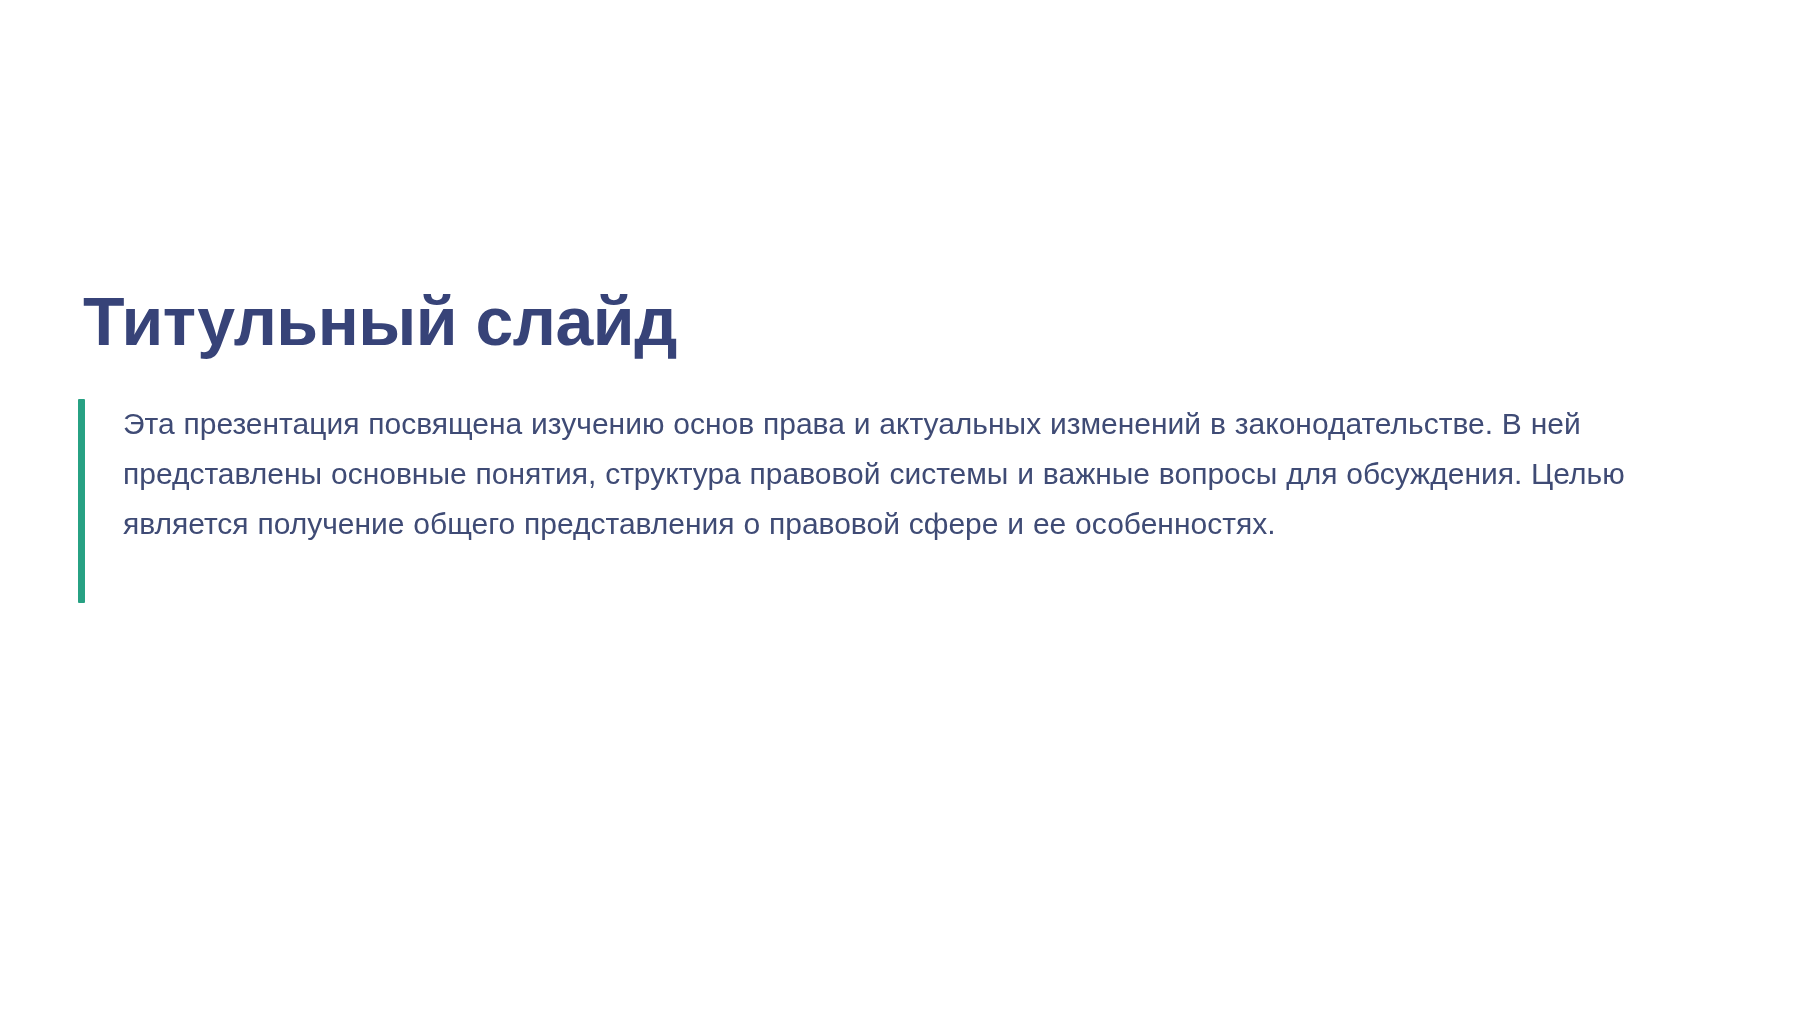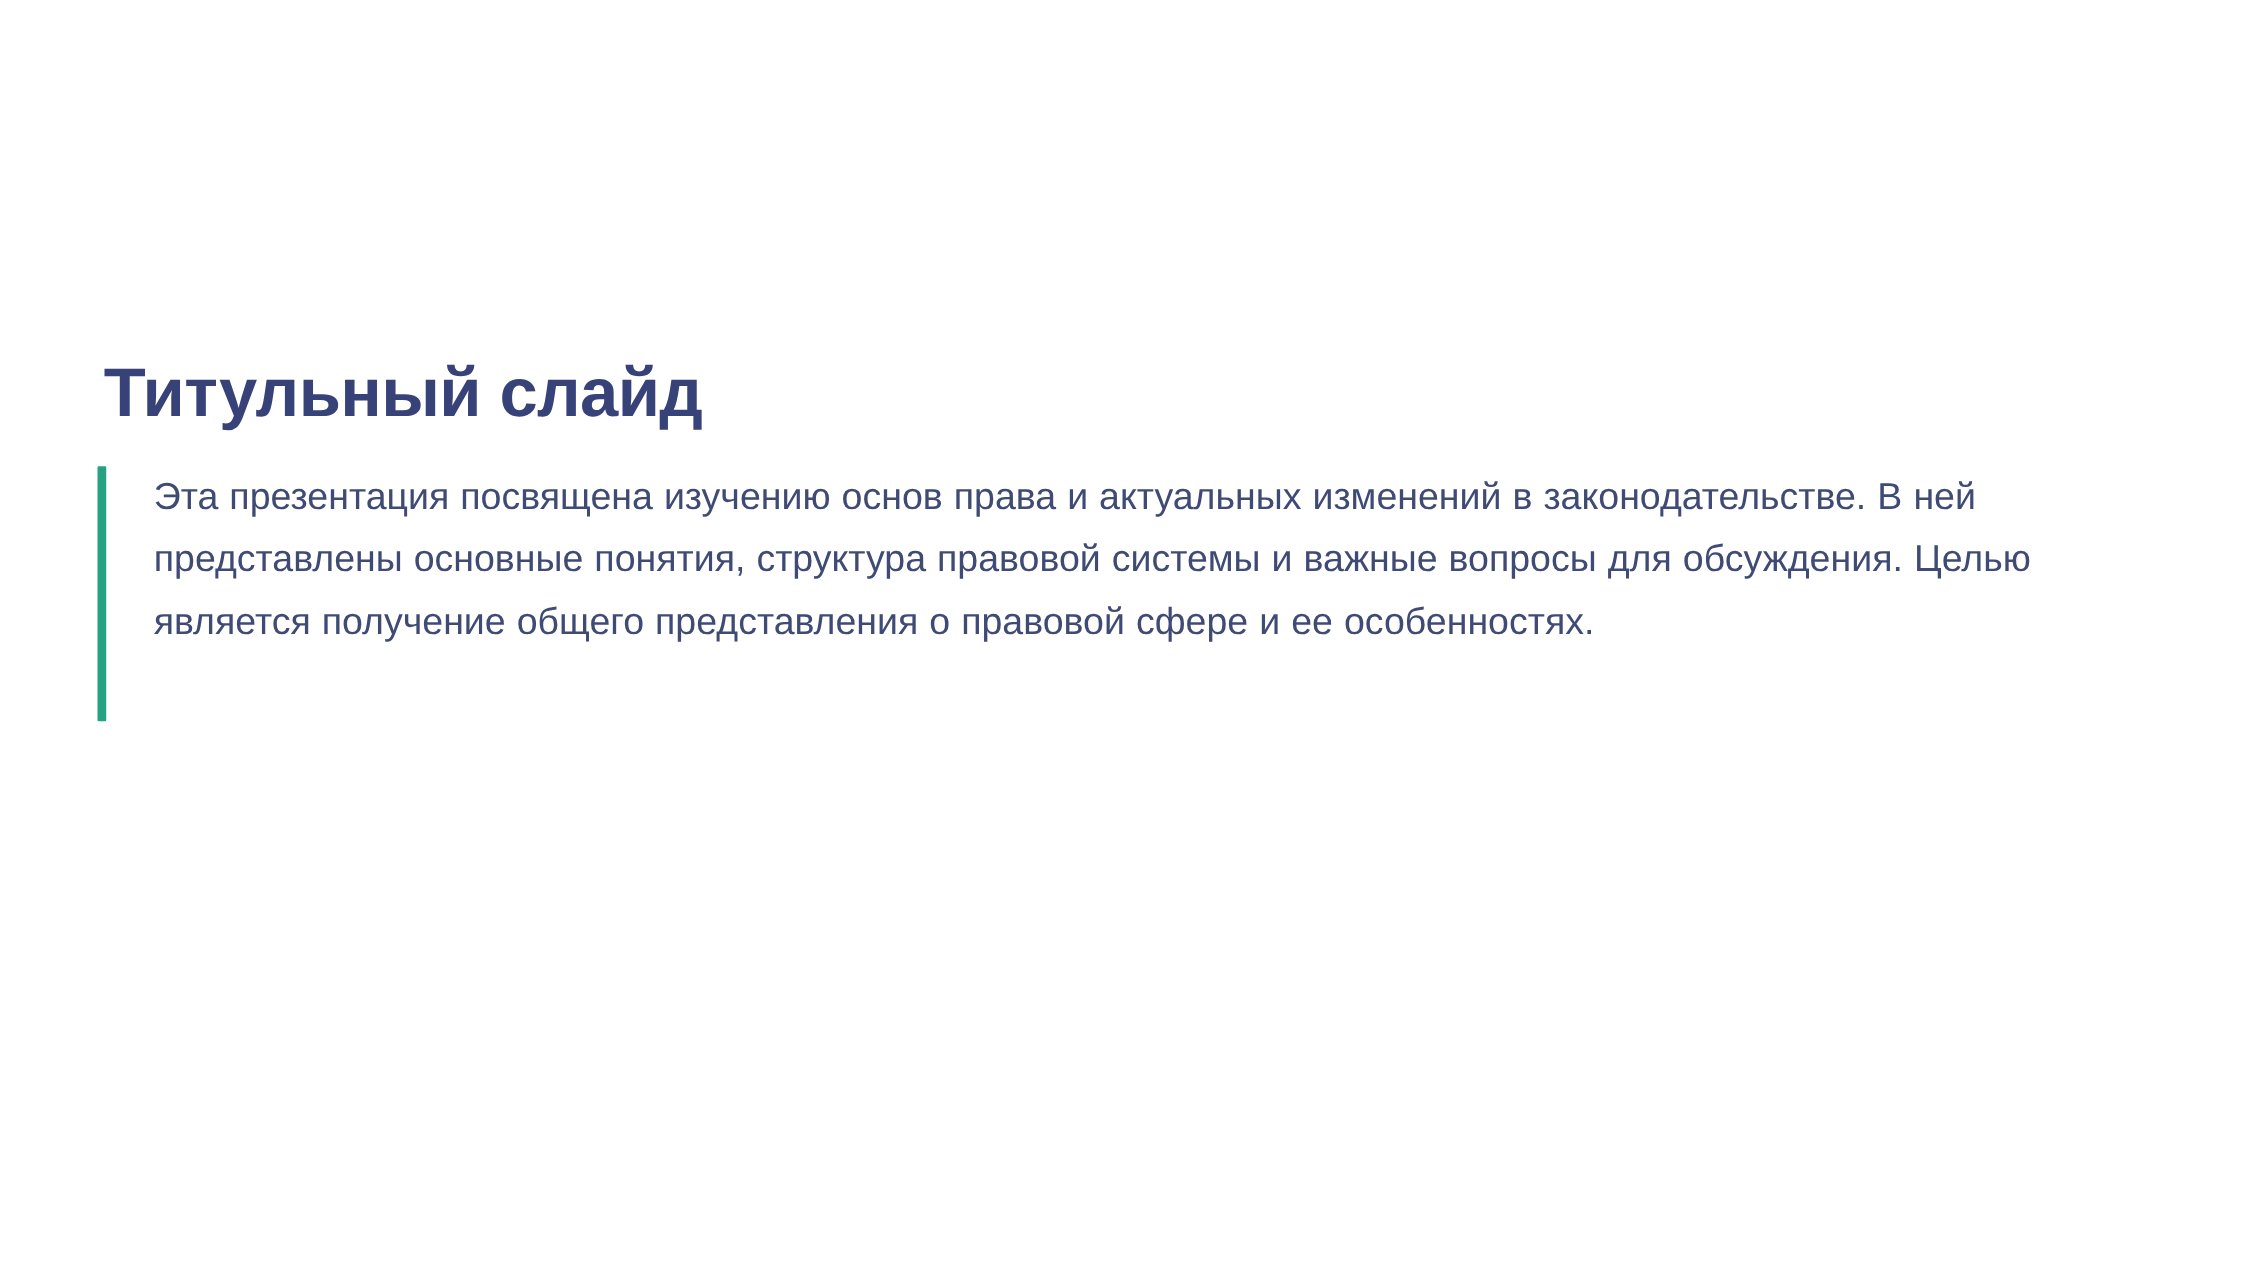--- a/index.html
+++ b/index.html
@@ -28,31 +28,31 @@
     position: absolute;
     left: 78px;
     top: 286px;
     width: 1650px;
   }
 
   .slide-title {
     margin: 0;
     padding: 0 0 0 5px;
     font-family: "Liberation Sans", "DejaVu Sans", sans-serif;
-    font-size: 55px;
+    font-size: 68px;
     line-height: 1.04;
     font-weight: 700;
     letter-spacing: -0.5px;
     color: #374378;
     white-space: nowrap;
   }
 
   .body-block {
     position: relative;
-    margin-top: 30px;
+    margin-top: 42px;
     padding-left: 45px;
     min-height: 204px;
   }
 
   .accent-bar {
     position: absolute;
     left: 0;
     top: 0;
     width: 7px;
     height: 204px;

